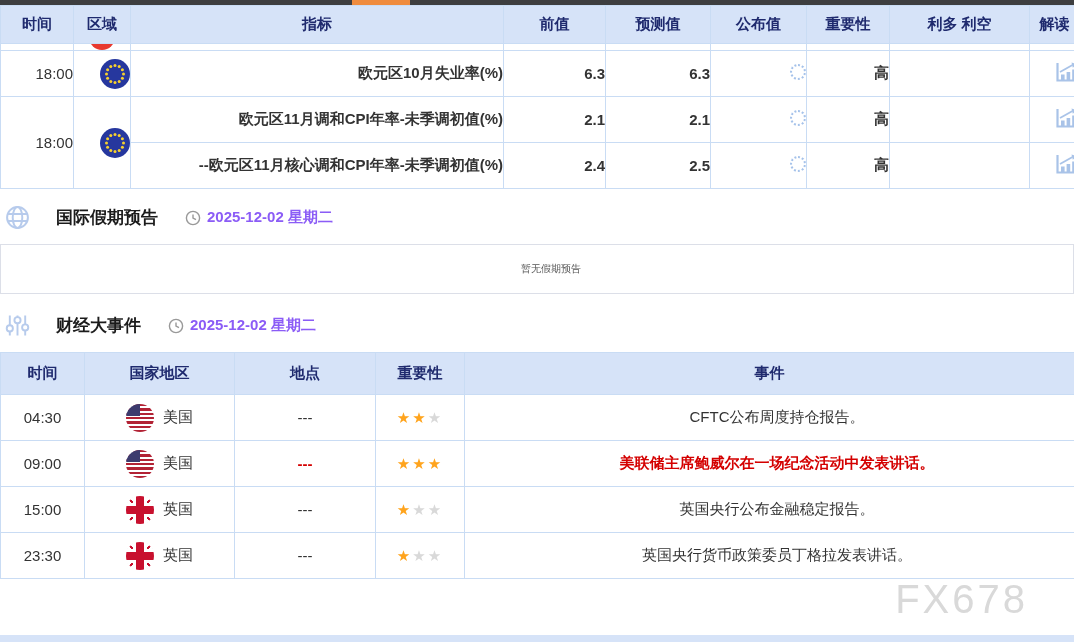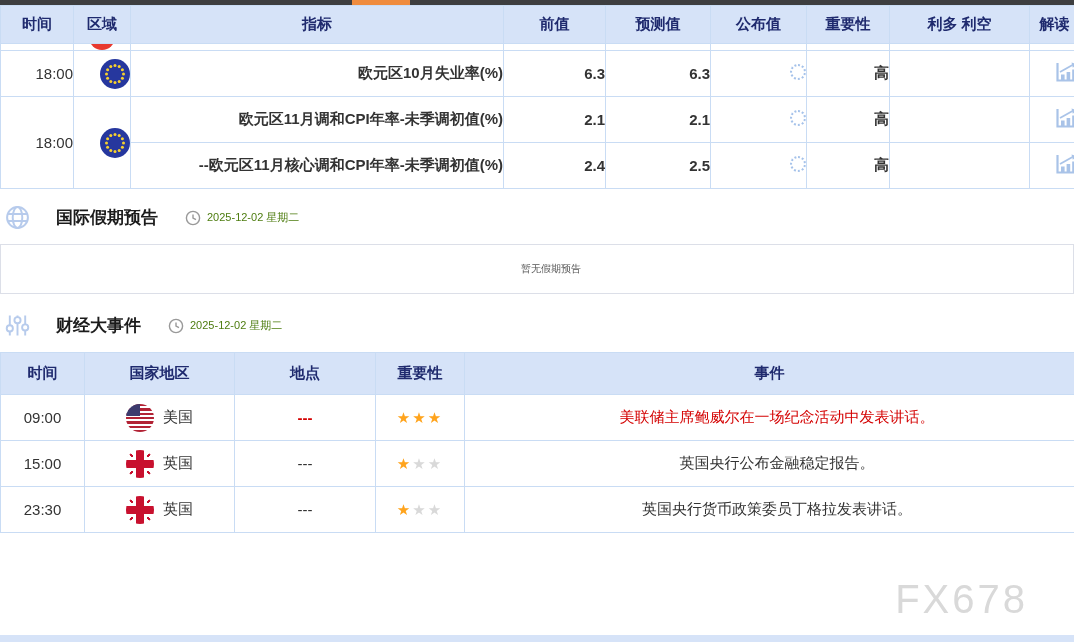--- a/index.html
+++ b/index.html
@@ -52,37 +52,37 @@
       linear-gradient(135deg,transparent 0 calc(50% - 3.5px),#fff calc(50% - 3.5px) calc(50% + 3.5px),transparent calc(50% + 3.5px) 100%),
       #012169;
   }
 
   
   .section-head{display:flex;align-items:center;padding-left:5px;}
   .sh1{margin-top:16px;}
   .sh2{margin-top:19px;}
   .section-title{font-size:17px;font-weight:bold;color:#1b1b1b;margin-left:26px;}
   .date-group{display:flex;align-items:center;margin-left:27px;}
-  .date-text{font-size:11px;font-weight:normal;color:#4d7c0f;margin-left:6px;}
+  .date-text{font-size:15px;font-weight:bold;color:#8b5cf6;margin-left:6px;}
 
   .holiday-box{margin-top:14px;border:1px solid #dcdfe8;height:48px;display:flex;align-items:center;justify-content:center;}
   .holiday-empty{font-size:10px;color:#555;margin-left:28px;}
 
   
   .ev-table{width:1074px;margin-top:14px;}
   .ev-table th{height:41px;background:#d6e3f8;color:#1f2a6e;font-size:15px;font-weight:bold;}
   .ev-table td{height:45px;font-size:15px;color:#333;text-align:center;background:#fff;}
   .country-cell{display:flex;align-items:center;justify-content:center;gap:9px;height:45px;}
   .loc{color:#555;}
   .loc.hl{color:#d40000;font-weight:bold;}
   .stars{letter-spacing:2px;font-size:17px;}
   .star.on{color:#ffa41d;}
   .star.off{color:#d9d9d9;}
   .ev-text{text-align:left;padding-left:15px;color:#666;}
-  .ev-text.hl{color:#d40000;font-weight:normal;text-align:center;}
+  .ev-text.hl{color:#d40000;font-weight:bold;text-align:center;}
 
   .watermark{position:absolute;right:46px;bottom:20px;font-size:40px;color:#d9d9d9;letter-spacing:3px;pointer-events:none;}
   .bottom-strip{position:absolute;left:0;right:0;bottom:0;height:7px;background:#d6e3f8;}
   .icon-wrap{display:inline-flex;align-items:center;justify-content:center;}
 </style>
 </head>
 <body>
 
 <div class="topbar">
   <div class="thumb"></div>
@@ -246,27 +246,39 @@
   </colgroup>
   <tbody>
       <tr>
     <th>时间</th>
     <th>国家地区</th>
     <th>地点</th>
     <th>重要性</th>
     <th>事件</th>
   </tr>
   <tr>
-    <td>09:00</td>
+    <td>04:30</td>
     <td>
           <div class="country-cell">
             <span class="flag flag-us"></span>
             <span>美国</span>
           </div>
         </td>
+    <td class="loc">---</td>
+    <td class="stars"><span class="star on">★</span><span class="star on">★</span><span class="star off">★</span></td>
+    <td class="ev-text">CFTC公布周度持仓报告。</td>
+  </tr>
+  <tr>
+    <td>09:00</td>
+    <td>
+          <div class="country-cell">
+            <span class="flag flag-us"></span>
+            <span>美国</span>
+          </div>
+        </td>
     <td class="loc hl">---</td>
     <td class="stars"><span class="star on">★</span><span class="star on">★</span><span class="star on">★</span></td>
     <td class="ev-text hl">美联储主席鲍威尔在一场纪念活动中发表讲话。</td>
   </tr>
   <tr>
     <td>15:00</td>
     <td>
           <div class="country-cell">
             <span class="flag flag-uk"></span>
             <span>英国</span>

